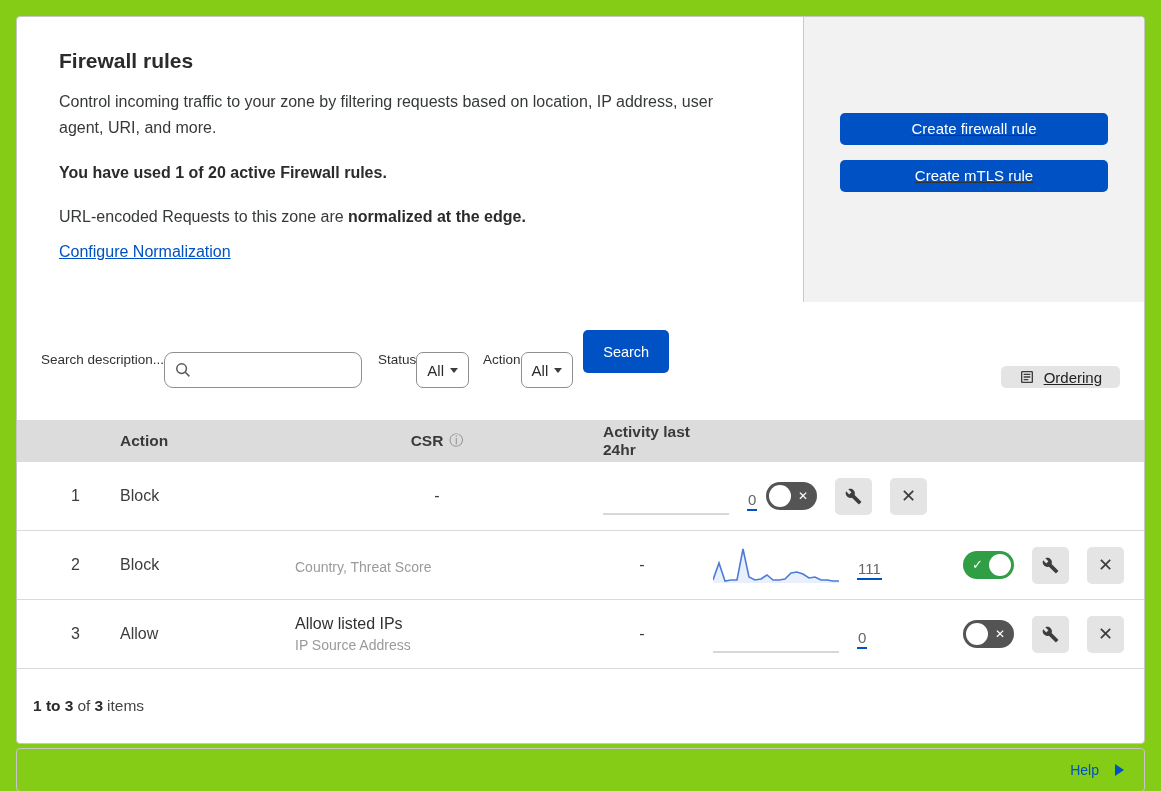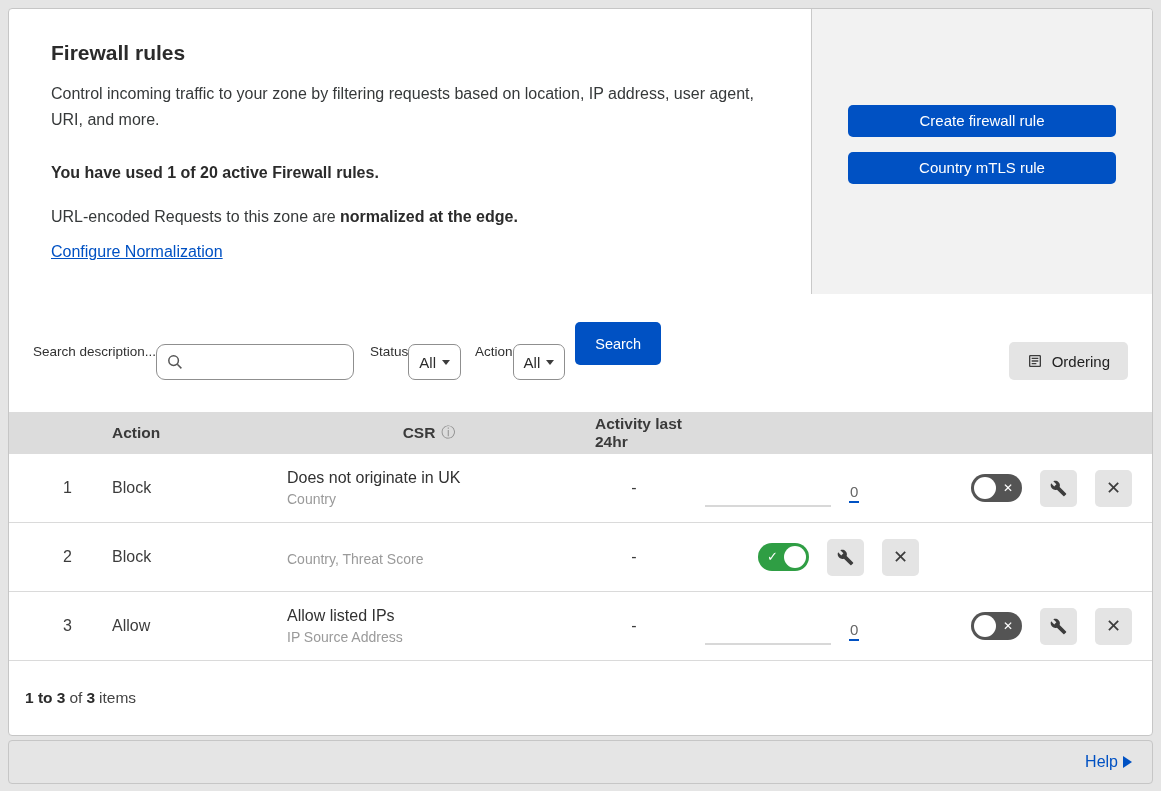--- a/index.html
+++ b/index.html
@@ -1,50 +1,50 @@
 <!DOCTYPE html>
 <html style="--primary-blue: #0051c3; --link-blue: #0051c3; --toggle-on: #2f9e44; --toggle-off: #545454; --sparkline-stroke: #4d7cd6; --sparkline-fill: #e9effb;"><head>
 <meta charset="utf-8">
 <style>
   * { margin:0; padding:0; box-sizing:border-box; }
   html,body { background:#fff; font-family:"Liberation Sans","DejaVu Sans",sans-serif; color:#313131; }
-  .page { width:1161px; height:791px; padding:8px; background:#e5e5e5; }
+  .page { width:1161px; height:791px; padding:16px; background:#84cc16; }
 
   .main-card { border:1px solid #c6c6c6; border-radius:4px; overflow:hidden; background:#fff; }
 
   
   .top-section { display:flex; min-height:285px; }
   .intro { flex:1; padding:32px 42px; }
   .page-title { font-size:21px; font-weight:600; color:#2b2b2b; margin-bottom:16px; }
   .desc { font-size:16px; line-height:1.6; color:#36393a; max-width:710px; }
-  .usage { margin-top:32px; font-size:16px; font-weight:700; color:#2b2b2b; }
+  .usage { margin-top:24px; font-size:16px; font-weight:700; color:#2b2b2b; }
   .norm { margin-top:26px; font-size:16px; color:#36393a; }
   .norm b { color:#2b2b2b; }
   .text-link { display:inline-block; margin-top:17px; font-size:16px; color:var(--link-blue,#0051c3); text-decoration:underline; cursor:pointer; }
 
   .side-panel { width:341px; background:#f2f2f2; border-left:1px solid #c9c9c9;
-                display:flex; flex-direction:column; justify-content:center; gap:15px; padding:0 36px 15px 36px; }
+                display:flex; flex-direction:column; justify-content:center; gap:15px; padding:0 36px 15px 36px;text-decoration:underline; }
   .btn-primary { height:32px; border:none; border-radius:5px; background:var(--primary-blue,#0051c3);
                  color:#fff; font-size:15px; font-family:inherit; cursor:pointer; }
 
   
   .filter-bar { display:flex; align-items:flex-end; padding:28px 24px 32px 24px; }
   .field-group { display:flex; flex-direction:row; }
   .field-label { font-size:13.5px; color:#313131; margin-bottom:10px; }
   .search-box { width:198px; height:36px; border:1px solid #8f8f8f; border-radius:9px;
                 display:flex; align-items:center; padding:0 10px; background:#fff; }
   .search-box input { border:none; outline:none; flex:1; font-size:14px; font-family:inherit; margin-left:7px; background:transparent; }
   .dropdown { height:36px; border:1px solid #8f8f8f; border-radius:7px; background:#fff;
               display:flex; align-items:center; gap:6px; padding:0 10px; font-size:15px; color:#2b2b2b; cursor:pointer; }
   .caret { width:0; height:0; border-left:4.5px solid transparent; border-right:4.5px solid transparent; border-top:5.5px solid #3c3c3c; }
   .gap16 { margin-left:16px; } .gap14 { margin-left:14px; } .gap10 { margin-left:10px; }
   .btn-search { height:43px; padding:0 20px; border:none; border-radius:5px; background:var(--primary-blue,#0051c3);
                 color:#fff; font-size:14.5px; font-family:inherit; cursor:pointer; margin-bottom:15px; }
-  .btn-ordering { margin-left:auto; height:38px; padding:0 18px; border:none; border-radius:5px; background:#e4e4e4;
-                  color:#222; font-size:15px; font-family:inherit; display:flex; align-items:center; gap:9px; cursor:pointer; }
+  .btn-ordering { margin-left:auto; height:22px; padding:0 18px; border:none; border-radius:5px; background:#e4e4e4;
+                  color:#222; font-size:15px; font-family:inherit; display:flex; align-items:center; gap:9px; cursor:pointer;text-decoration:underline; }
 
   
   .tbl-header, .tbl-row { display:grid; grid-template-columns:95px 175px 300px 110px 250px 1fr; align-items:center; }
   .tbl-header { height:42px; background:#dcdcdc; font-size:15.5px; font-weight:600; color:#3a3a3a; }
   .col-priority { text-align:center; padding-left:22px; }
   .col-action, .col-desc { padding-left:8px; }
   .col-csr { text-align:center; display:flex; align-items:center; justify-content:center; gap:6px; }
   .info-glyph { font-size:14px; color:#8a8a8a; font-weight:400; }
   .col-activity { padding-left:16px; display:flex; align-items:center; }
   .tbl-row { height:69px; border-bottom:1px solid #dadada; background:#fff; }
@@ -75,41 +75,41 @@
   .icon-btn { width:37px; height:37px; border:none; border-radius:5px; background:#e4e4e4;
               display:flex; align-items:center; justify-content:center; cursor:pointer; color:#3d3d3d; }
   .icon-btn .x-glyph { font-size:18px; color:#3d3d3d; line-height:1; }
 
   
   .summary-row { height:74px; display:flex; align-items:center; padding-left:16px; font-size:15.5px; color:#444; }
   .summary-row b { color:#2b2b2b; margin:16px 4px; }
   .summary-row b:first-child { margin-left:0; }
   .help-bar { margin-top:4px; height:44px; border:1px solid #c6c6c6; border-radius:4px;
               display:flex; align-items:center; justify-content:flex-end; padding-right:20px; }
-  .help-link { display:flex; align-items:center; gap:5px; color:var(--link-blue,#0051c3); font-size:16px; cursor:pointer; text-decoration:none; }
+  .help-link { display:flex; align-items:center; gap:16px; color:var(--link-blue,#0051c3); font-size:14px; cursor:pointer; text-decoration:none; }
   .help-arrow { width:0; height:0; border-top:6px solid transparent; border-bottom:6px solid transparent; border-left:9px solid var(--link-blue,#0051c3); }
   svg { display:block; }
 </style>
 </head>
 <body>
 
 <div class="page">
   <div class="main-card">
 
     <div class="top-section">
       <div class="intro">
         <div class="page-title">Firewall rules</div>
         <p class="desc">Control incoming traffic to your zone by filtering requests based on location, IP address, user agent, URI, and more.</p>
         <p class="usage">You have used 1 of 20 active Firewall rules.</p>
         <p class="norm"><span>URL-encoded Requests to this zone are </span><b>normalized at the edge.</b></p>
         <a class="text-link">Configure Normalization</a>
       </div>
       <div class="side-panel">
         <button class="btn-primary">Create firewall rule</button>
-        <button class="btn-primary">Country mTLS rule</button>
+        <button class="btn-primary">Create mTLS rule</button>
       </div>
     </div>
 
     <div class="filter-bar">
       <div class="field-group">
         <span class="field-label">Search description...</span>
         <div class="search-box">
           <span>
             <svg width="16" height="16" viewBox="0 0 16 16">
                 <circle cx="6.6" cy="6.6" r="4.8" fill="none" stroke="#555" stroke-width="1.5"></circle>
@@ -155,24 +155,20 @@
         <span>CSR</span>
         <span class="info-glyph">ⓘ</span>
       </div>
       <div class="col-activity">Activity last 24hr</div>
       <div></div>
     </div>
 
     <div class="tbl-row">
       <div class="cell-priority">1</div>
       <div class="cell-action">Block</div>
-      <div class="cell-desc">
-        <div class="desc-main">Does not originate in UK</div>
-        <div class="desc-sub">Country</div>
-      </div>
       <div class="cell-csr">-</div>
       <div class="cell-activity">
         <div class="spark">
             <svg width="126" height="42" viewBox="0 0 126 42">
               <line x1="0" y1="39" x2="126" y2="39" stroke="#d8d8d8" stroke-width="2"></line>
             </svg>
           </div>
         <a class="count-link">0</a>
       </div>
       <div class="cell-controls">
@@ -194,20 +190,29 @@
       </div>
     </div>
 
     <div class="tbl-row">
       <div class="cell-priority">2</div>
       <div class="cell-action">Block</div>
       <div class="cell-desc">
         <div class="desc-sub">Country, Threat Score</div>
       </div>
       <div class="cell-csr">-</div>
+      <div class="cell-activity">
+        <div class="spark">
+            <svg width="126" height="42" viewBox="0 0 126 42">
+              <polygon points="0.0,36.0 6.0,19.0 12.0,37.0 18.0,36.0 24.0,36.0 30.0,5.0 36.0,33.0 42.0,36.0 48.0,35.0 54.0,31.0 60.0,36.0 66.0,36.0 72.0,35.0 78.0,29.0 84.0,28.0 90.0,30.0 96.0,34.0 102.0,33.0 108.0,36.0 114.0,36.0 120.0,37.0 126.0,37.0 126,39 0,39" fill="#e9effb"></polygon>
+              <polyline points="0.0,36.0 6.0,19.0 12.0,37.0 18.0,36.0 24.0,36.0 30.0,5.0 36.0,33.0 42.0,36.0 48.0,35.0 54.0,31.0 60.0,36.0 66.0,36.0 72.0,35.0 78.0,29.0 84.0,28.0 90.0,30.0 96.0,34.0 102.0,33.0 108.0,36.0 114.0,36.0 120.0,37.0 126.0,37.0" fill="none" stroke="#4d7cd6" stroke-width="1.6"></polyline>
+            </svg>
+          </div>
+        <a class="count-link">111</a>
+      </div>
       <div class="cell-controls">
         <div class="toggle on">
           <span class="t-check">✓</span>
 
           <span class="t-knob"></span>
         </div>
         <button class="icon-btn">
           <span>
             <svg width="17" height="17" viewBox="0 0 24 24" fill="#3d3d3d">
                 <path d="M22.7 19l-9.1-9.1c.9-2.3.4-5-1.5-6.9-2-2-5-2.4-7.4-1.3L9 6 6 9 1.6 4.7C.4 7.1.9 10.1 2.9 12.1c1.9 1.9 4.6 2.4 6.9 1.5l9.1 9.1c.4.4 1 .4 1.4 0l2.3-2.3c.5-.4.5-1.1.1-1.4z"></path>

